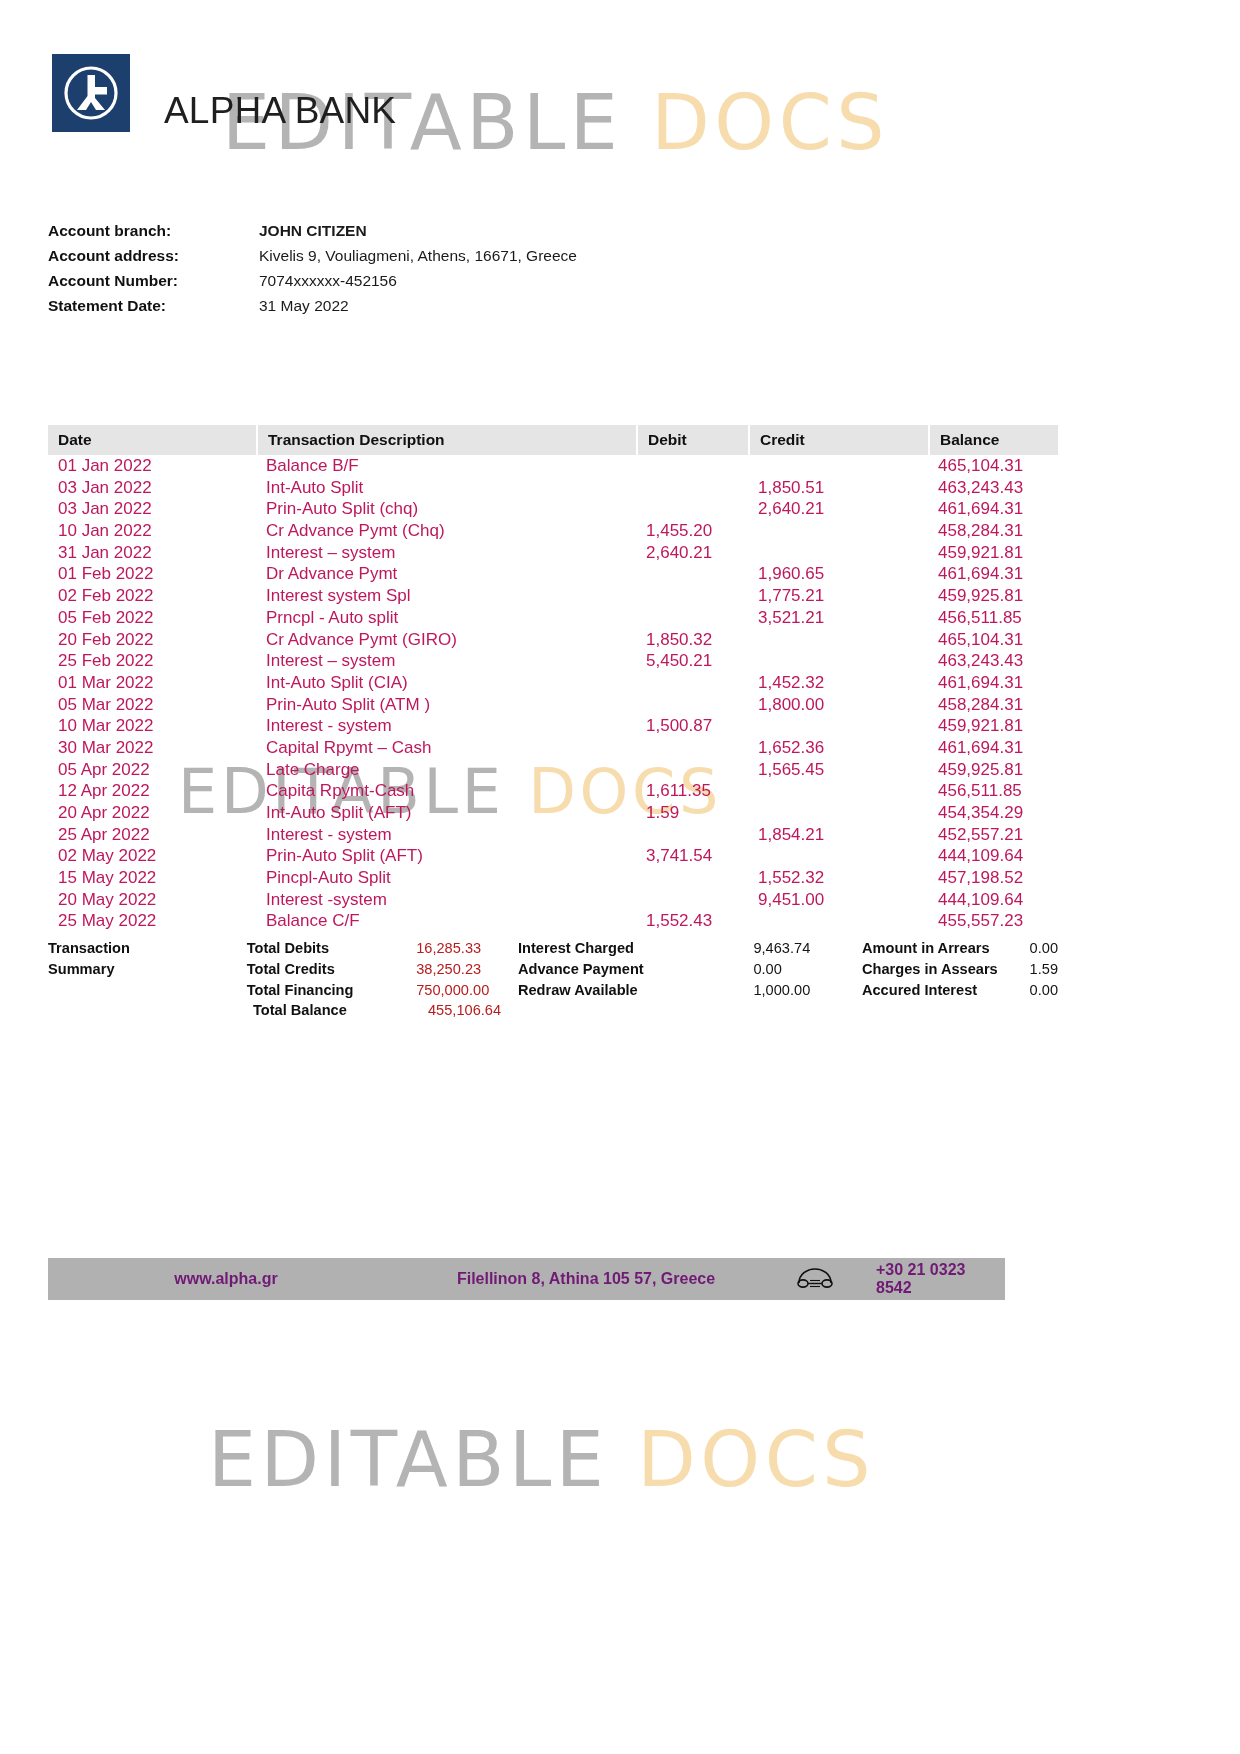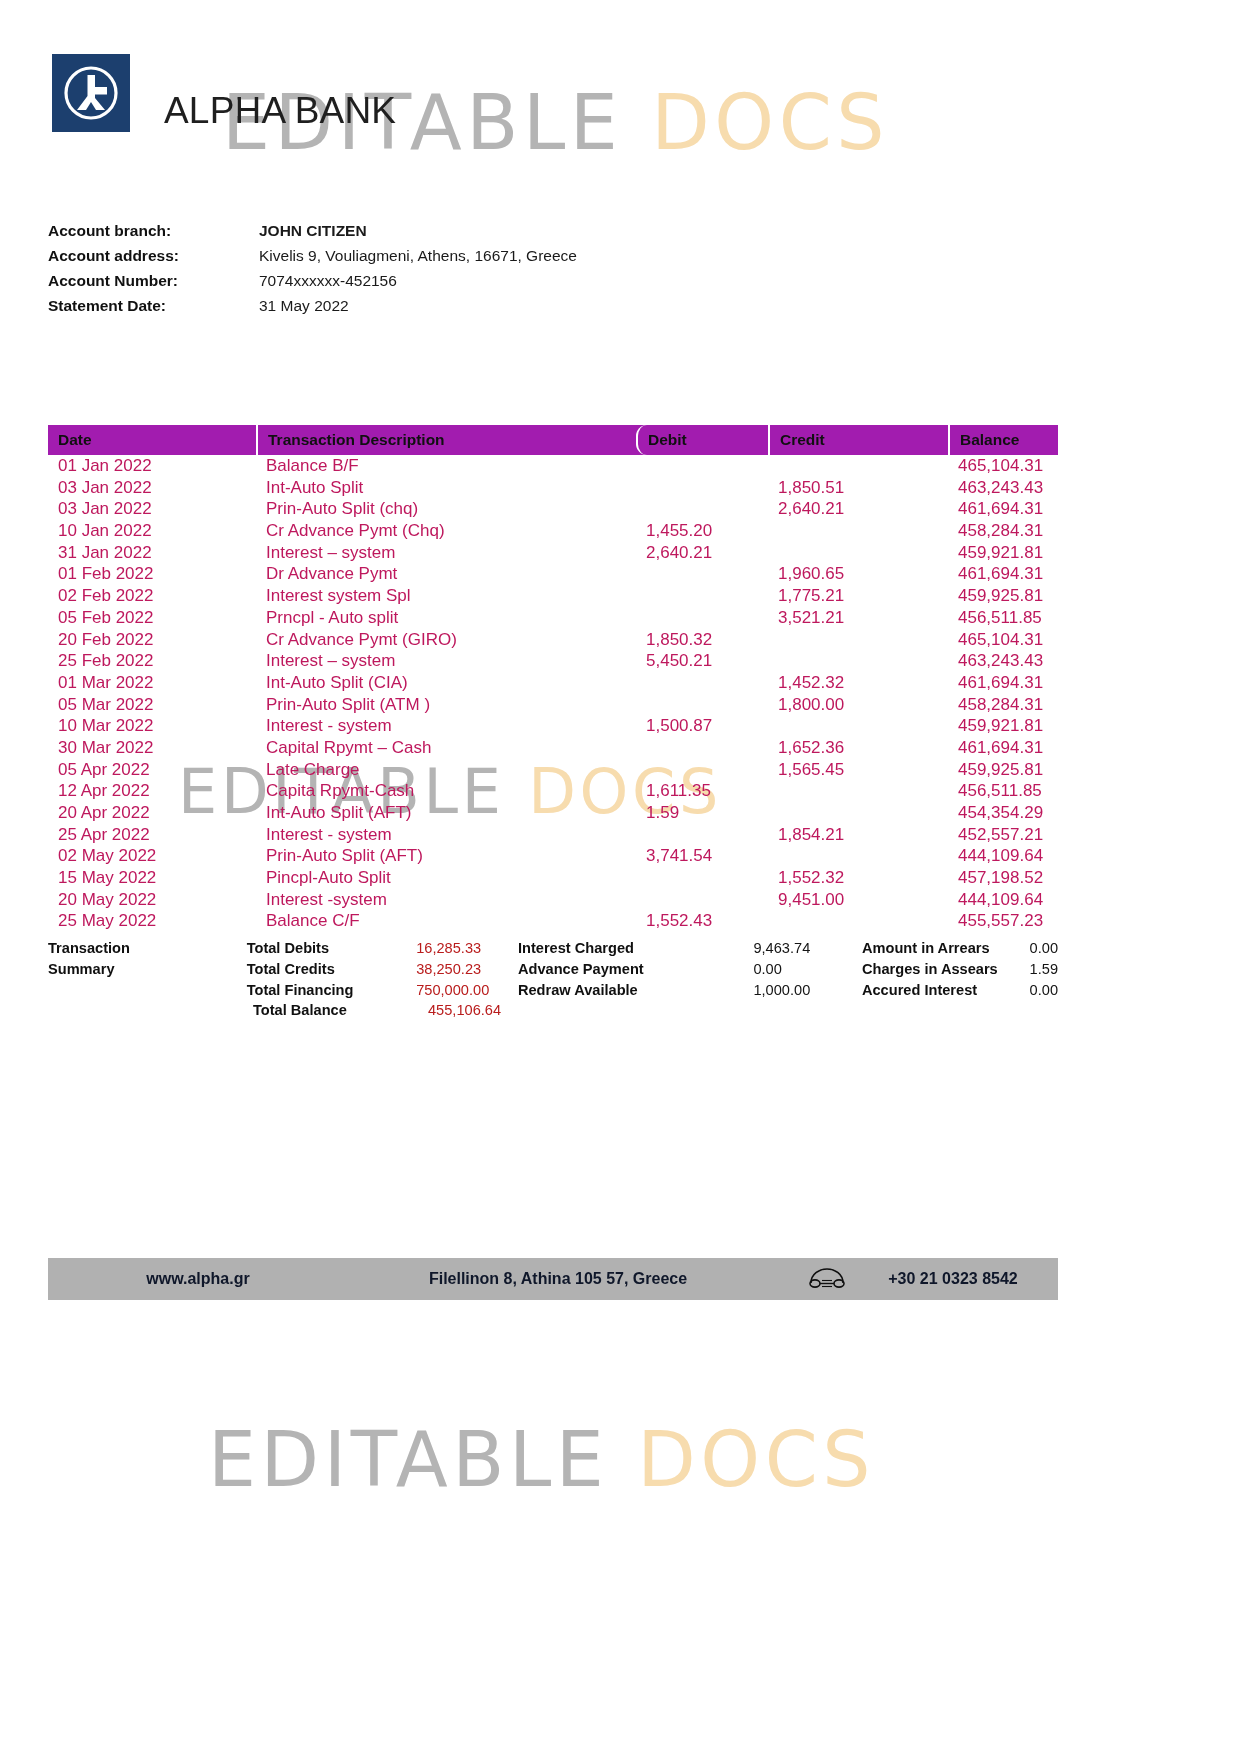--- a/index.html
+++ b/index.html
@@ -97,21 +97,21 @@
   
   .txn-table {
     position: absolute;
     top: 425px;
     left: 48px;
     width: 1010px;
     z-index: 5;
   }
   .txn-head {
     display: flex;
-    background: #a21caf;
+    background: #e5e5e5;
     height: 30px;
     align-items: center;
     font-weight: 700;
     font-size: 15.5px;
     color: #101010;
   }
   .txn-head .cell { height: 30px; line-height: 30px; box-sizing: border-box; }
   .txn-head .c-date { padding-left: 10px; }
   .txn-head .c-desc,
   .txn-head .c-debit,
@@ -123,21 +123,21 @@
   .txn-row {
     display: flex;
     font-size: 17px;
     height: 21.7px;
     line-height: 21.7px;
     color: #be185d;
     align-items: center;
   }
   .c-date    { width: 208px; padding-left: 10px; box-sizing: border-box; }
   .c-desc    { width: 380px; padding-left: 10px; box-sizing: border-box; }
-  .c-debit   { width: 132px; padding-left: 10px; box-sizing: border-box; border-radius: 11px; }
+  .c-debit   { width: 112px; padding-left: 10px; box-sizing: border-box; }
   .c-credit  { width: 180px; padding-left: 10px; box-sizing: border-box; }
   .c-balance { width: 110px; padding-left: 10px; box-sizing: border-box; }
 
   
   .summary {
     position: absolute;
     top: 938px;
     left: 48px;
     width: 1010px;
     font-size: 14.6px;
@@ -154,29 +154,30 @@
   .sum-l2      { width: 243px; font-weight: 700; color: #101010; }
   .sum-v2      { width: 112px; color: #141414; }
   .sum-l3      { width: 173px; font-weight: 700; color: #101010; }
   .sum-v3      { color: #141414; }
 
   
   .footer {
     position: absolute;
     top: 1258px;
     left: 48px;
-    width: 1010px;
+    width: 929px;
     height: 42px;
     background: #b1b1b1;
     display: flex;
     align-items: center;
     font-weight: 700;
     font-size: 16px;
-    color: #0f172a;
+    color: #701a75;
     z-index: 5;
+    padding-left: 28px;
   }
   .footer-web   { width: 300px; text-align: center; }
   .footer-addr  { width: 420px; text-align: center; }
   .footer-phone { flex: 1; display: flex; align-items: center; justify-content: center; gap: 42px; }
   .phone-icon { display: block; }
 </style>
 </head>
 <body>
 
 <div class="watermark wm-top">

